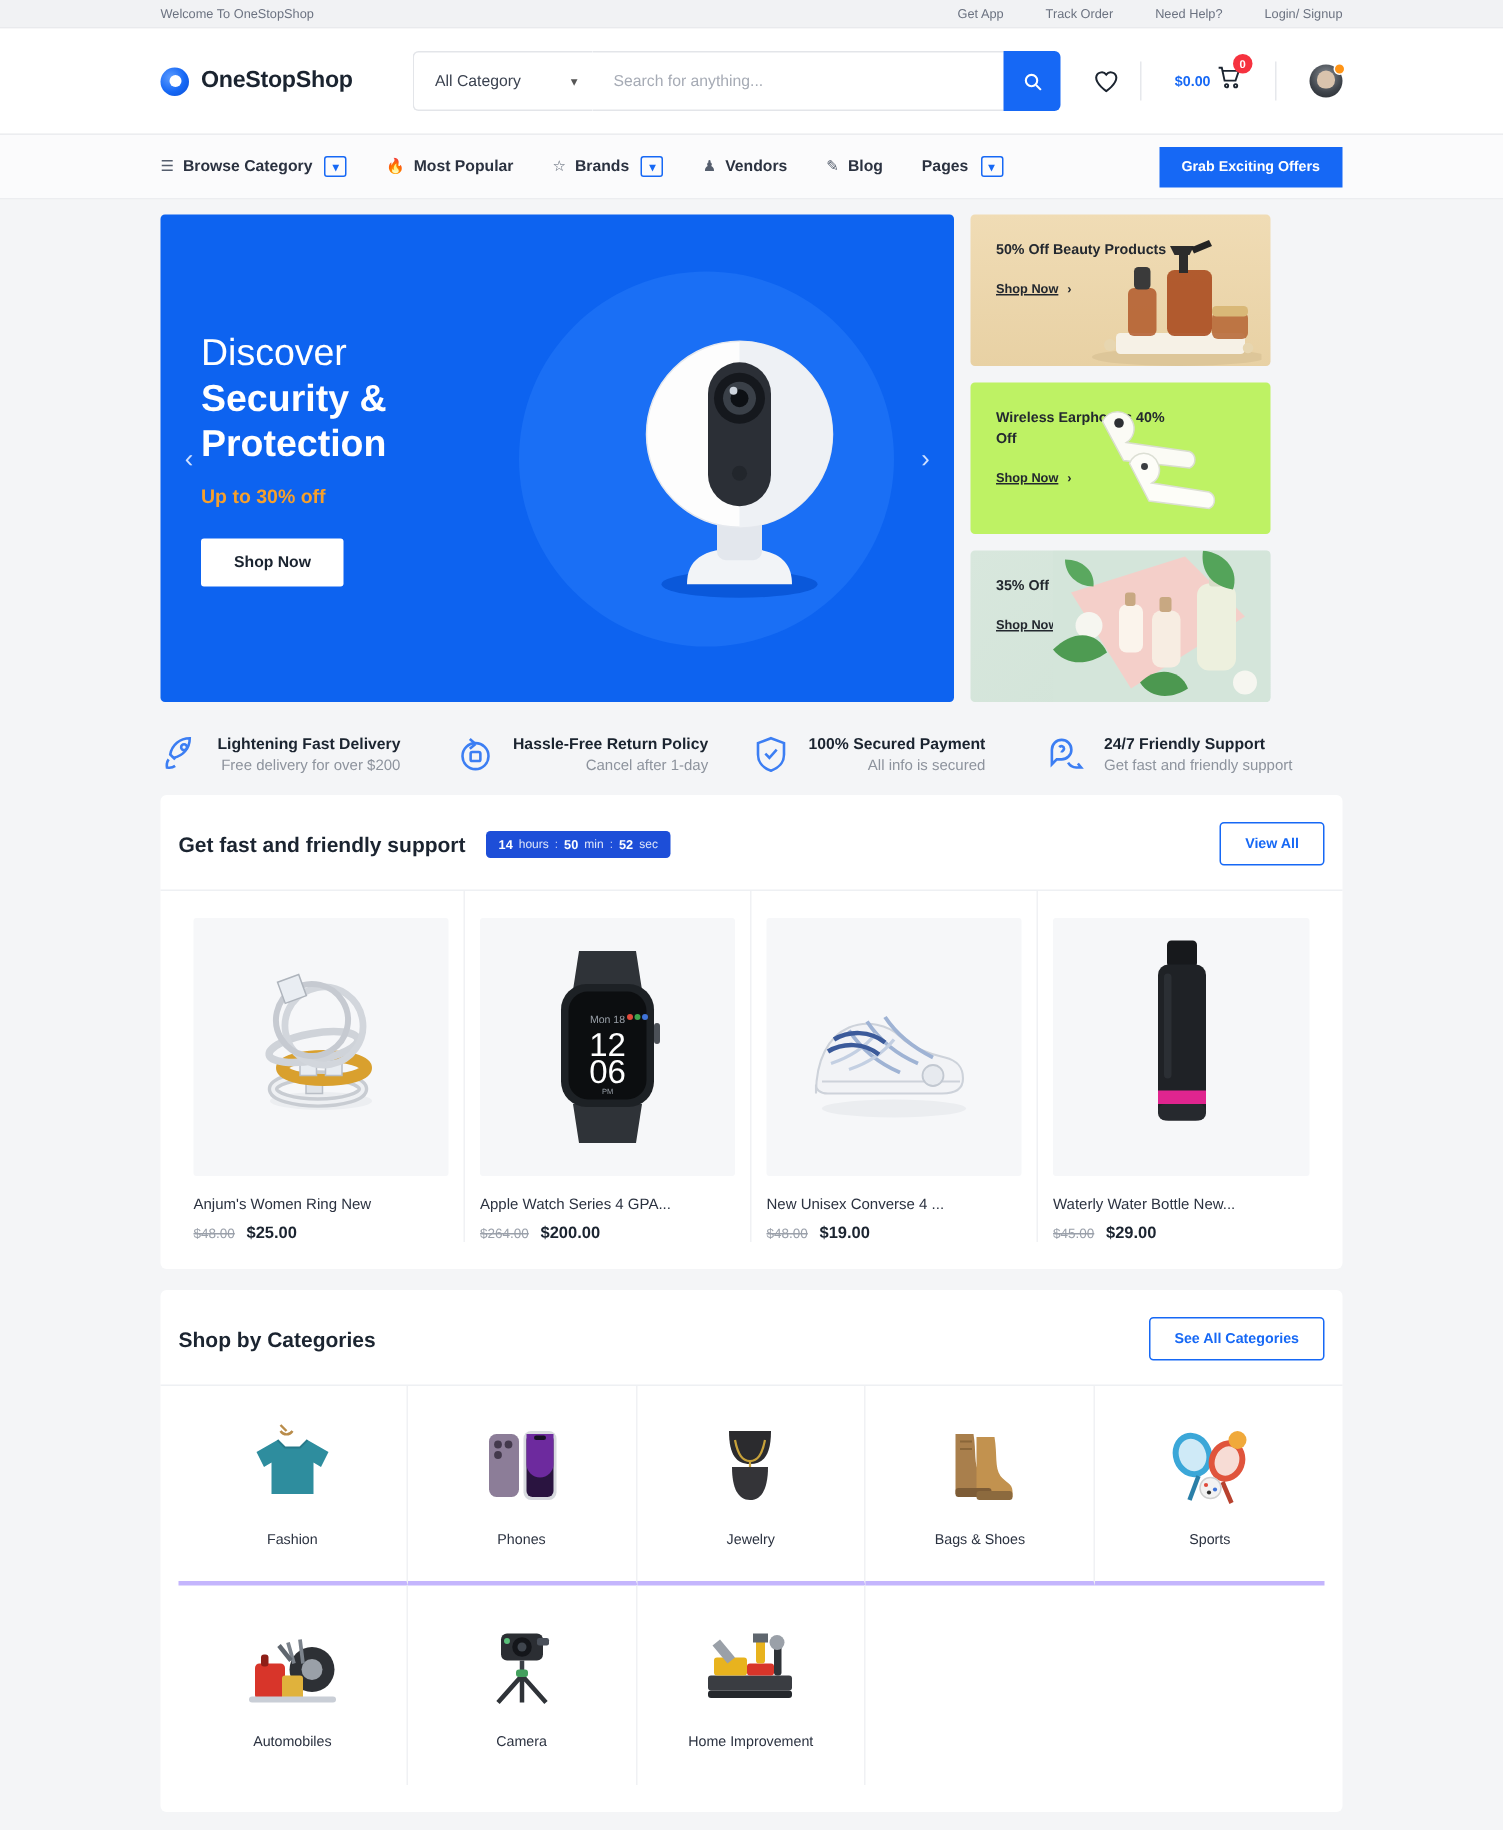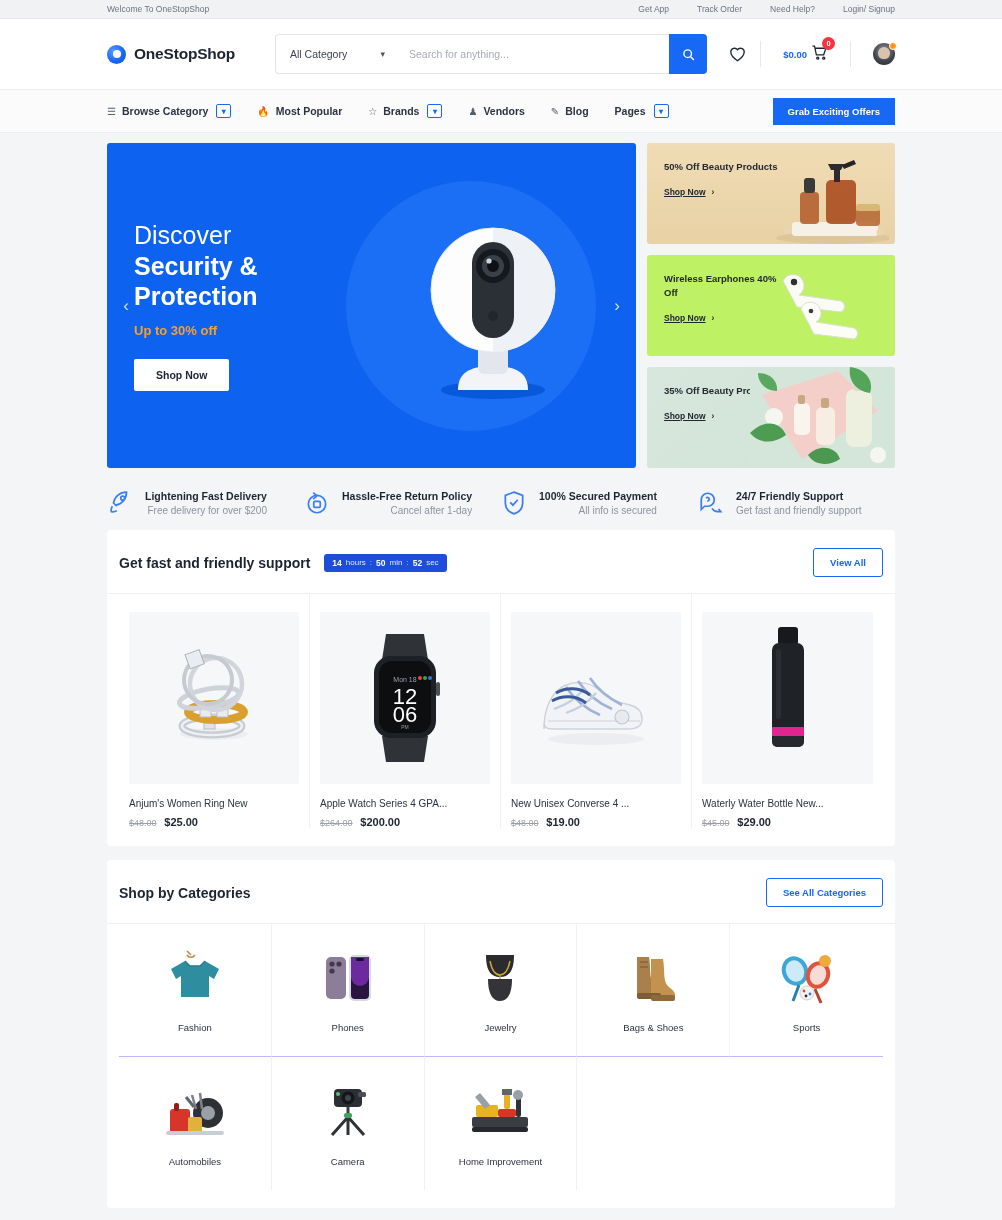--- a/index.html
+++ b/index.html
@@ -135,21 +135,21 @@
   }
   .hero-cam { position: absolute; right: 55px; top: 50%; transform: translateY(-50%); z-index: 2; }
   .arr {
     position: absolute; top: 50%; transform: translateY(-50%);
     color: #cfe0ff; font-size: 17px; z-index: 3; cursor: pointer;
     width: 22px; text-align: center;
   }
   .arr.l { left: 8px; }
   .arr.r { right: 8px; }
 
-  .promos { display: flex; flex-direction: column; gap: 11px; width: 248px; }
+  .promos { display: flex; flex-direction: column; gap: 11px; width: 200px; }
   .promo {
     position: relative; height: 101px; border-radius: 3px; overflow: hidden;
     padding: 17px 0 0 17px;
   }
   .promo.p1 { background: linear-gradient(180deg,#f0dcb5 0%, #e8d1a4 100%); }
   .promo.p2 { background: #bef264; }
   .promo.p3 { background: linear-gradient(135deg,#d8e7dd 0%, #cfe2d6 100%); }
   .promo-title { font-size: 9.5px; font-weight: bold; color: #23282f; line-height: 1.45; max-width: 120px; }
   .promo-link {
     margin-top: 13px; font-size: 8.5px; font-weight: bold; color: #23282f;
@@ -201,21 +201,21 @@
   .prod-name { font-size: 10px; color: #2b3240; margin-top: 14px; }
   .prod-prices { margin-top: 7px; font-size: 10px; }
   .p-old { color: #9aa0aa; text-decoration: line-through; margin-right: 5px; font-size: 9px; }
   .p-new { color: #1b2430; font-weight: bold; font-size: 11px; }
 
   .cat-grid { display: flex; flex-wrap: wrap; padding: 0 12px; }
   .cat {
     width: 20%; height: 133px;
     display: flex; flex-direction: column; align-items: center; justify-content: center;
     gap: 13px;
-    border-right: 1px solid #f0f1f4; border-bottom: 1px solid #c4b5fd;
+    border-right: 1px solid #f0f1f4; border-bottom: 3px solid #c4b5fd;
   }
   .cat:nth-child(5n) { border-right: none; }
   .cat:nth-child(n+6) { border-bottom: none; }
   .cat-name { font-size: 9.5px; color: #2b3240; }
   .cat-ico { height: 62px; display: flex; align-items: center; justify-content: center; }
 
   .spacer { height: 14px; }
 </style>
 </head>
 <body>

